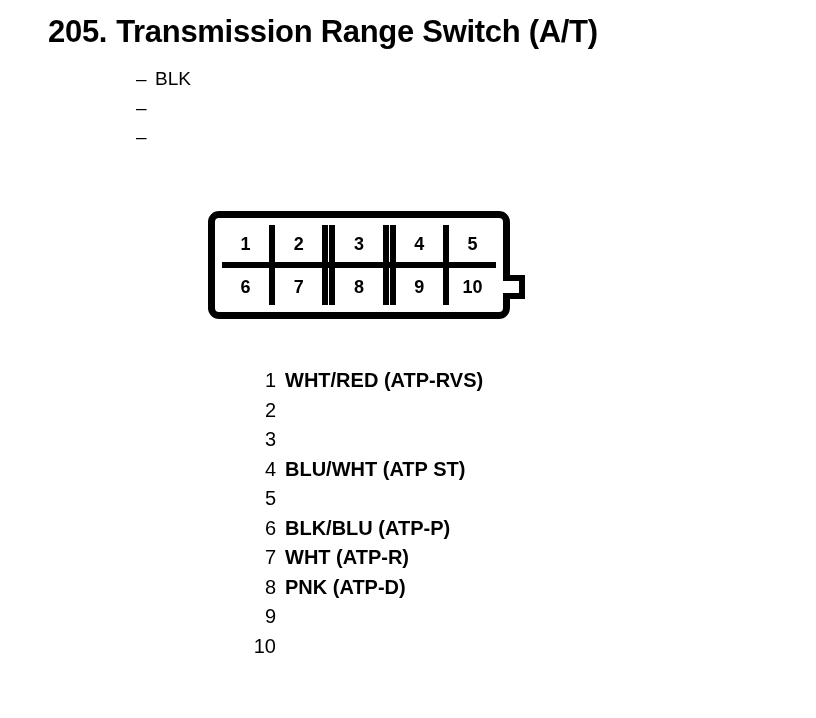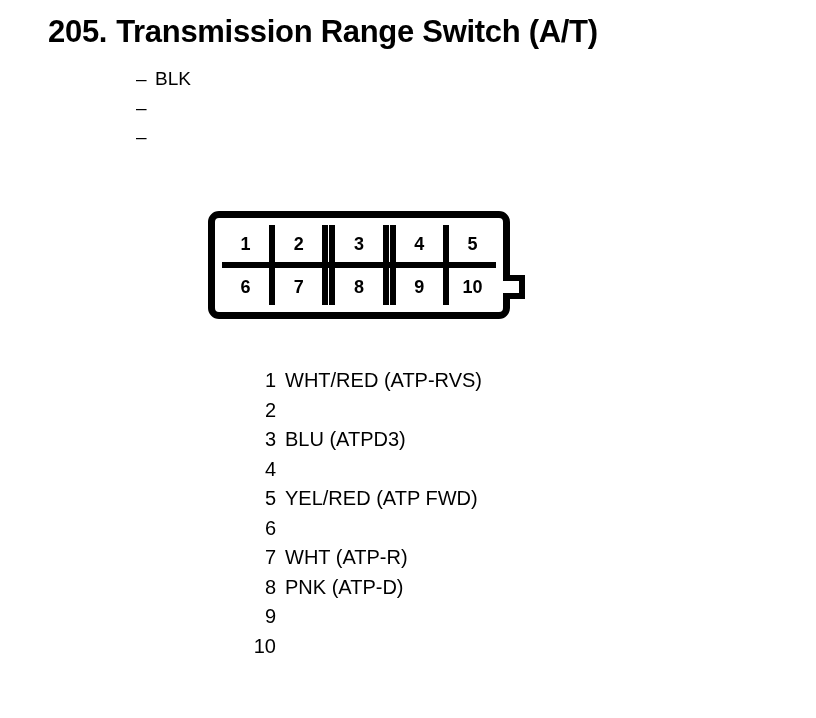--- a/index.html
+++ b/index.html
@@ -143,20 +143,21 @@
     line-height: 29.5px;
     white-space: nowrap;
   }
   .pin-list-num {
     width: 28px;
     flex: 0 0 28px;
     text-align: right;
   }
   .pin-list-desc {
     margin-left: 9px;
+    font-weight: bold;
   }
 </style>
 </head>
 <body>
 
 <div id="page-title">
   <span class="title-num">205.</span><span>Transmission Range Switch (A/T)</span>
 </div>
 
 <div id="notes">
@@ -200,31 +201,31 @@
 <div id="pin-list">
   <div class="pin-list-row">
     <span class="pin-list-num">1</span>
     <span class="pin-list-desc">WHT/RED (ATP-RVS)</span>
   </div>
   <div class="pin-list-row">
     <span class="pin-list-num">2</span>
   </div>
   <div class="pin-list-row">
     <span class="pin-list-num">3</span>
-    <span class="pin-list-desc">BLU (ATPD3)</span>
   </div>
   <div class="pin-list-row">
     <span class="pin-list-num">4</span>
+    <span class="pin-list-desc">BLU/WHT (ATP ST)</span>
   </div>
   <div class="pin-list-row">
     <span class="pin-list-num">5</span>
-    <span class="pin-list-desc">YEL/RED (ATP FWD)</span>
   </div>
   <div class="pin-list-row">
     <span class="pin-list-num">6</span>
+    <span class="pin-list-desc">BLK/BLU (ATP-P)</span>
   </div>
   <div class="pin-list-row">
     <span class="pin-list-num">7</span>
     <span class="pin-list-desc">WHT (ATP-R)</span>
   </div>
   <div class="pin-list-row">
     <span class="pin-list-num">8</span>
     <span class="pin-list-desc">PNK (ATP-D)</span>
   </div>
   <div class="pin-list-row">

